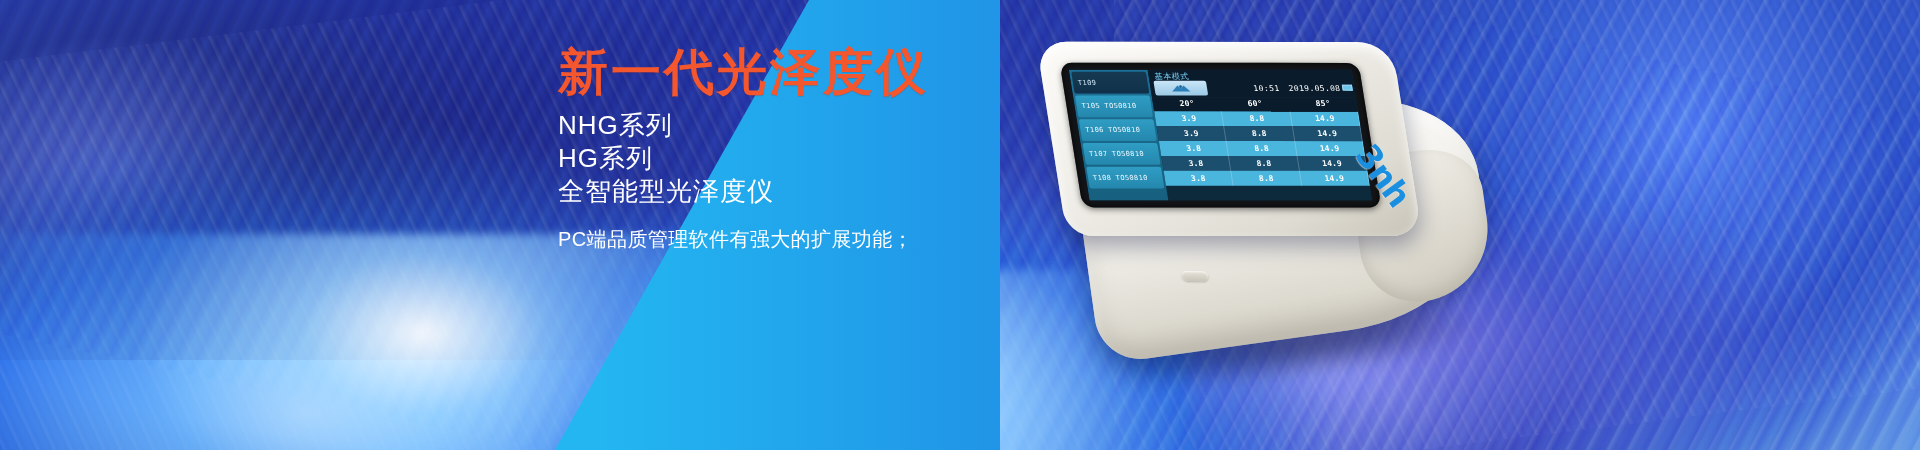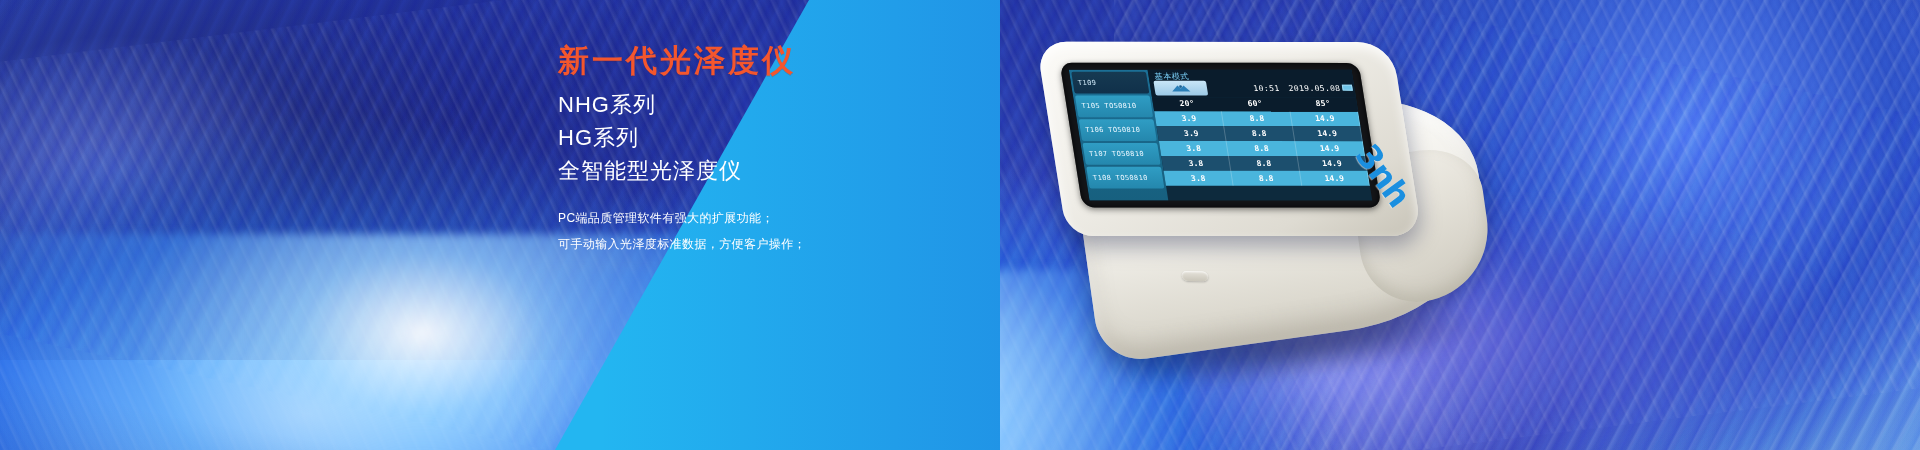--- a/index.html
+++ b/index.html
@@ -115,39 +115,39 @@
 
   
   .text-block {
     position: absolute;
     left: 558px;
     top: 44px;
     width: 620px;
     z-index: 6;
   }
   .headline {
-    font-size: 31px;
+    font-size: 50px;
     line-height: 1.12;
     font-weight: bold;
     color: #f4562d;
     letter-spacing: 3px;
     white-space: nowrap;
     text-shadow: 0 1px 0 rgba(120,20,0,.18);
   }
   .sub-list { margin-top: 9px; }
   .sub-line {
-    font-size: 22px;
+    font-size: 26px;
     line-height: 33px;
     color: #ffffff;
     letter-spacing: 1px;
     white-space: nowrap;
   }
   .feat-list { margin-top: 18px; }
   .feat-line {
-    font-size: 12px;
+    font-size: 20px;
     line-height: 26px;
     color: #ffffff;
     letter-spacing: .4px;
     white-space: nowrap;
   }
 
   
   .device {
     position: absolute;
     left: 1055px;
@@ -363,21 +363,20 @@
     <div class="headline">新一代光泽度仪</div>
 
     <div class="sub-list">
       <div class="sub-line">NHG系列</div>
       <div class="sub-line">HG系列</div>
       <div class="sub-line">全智能型光泽度仪</div>
     </div>
 
     <div class="feat-list">
       <div class="feat-line">PC端品质管理软件有强大的扩展功能；</div>
-      <div class="feat-line">可手动输入光泽度标准数据，方便客户操作；</div>
     </div>
   </div>
 
   <div class="device">
     <div class="dev-shadow"></div>
     <div class="dev-body"></div>
     <div class="dev-body-grip"></div>
 
     <div class="dev-head"></div>
     <div class="dev-led"></div>

